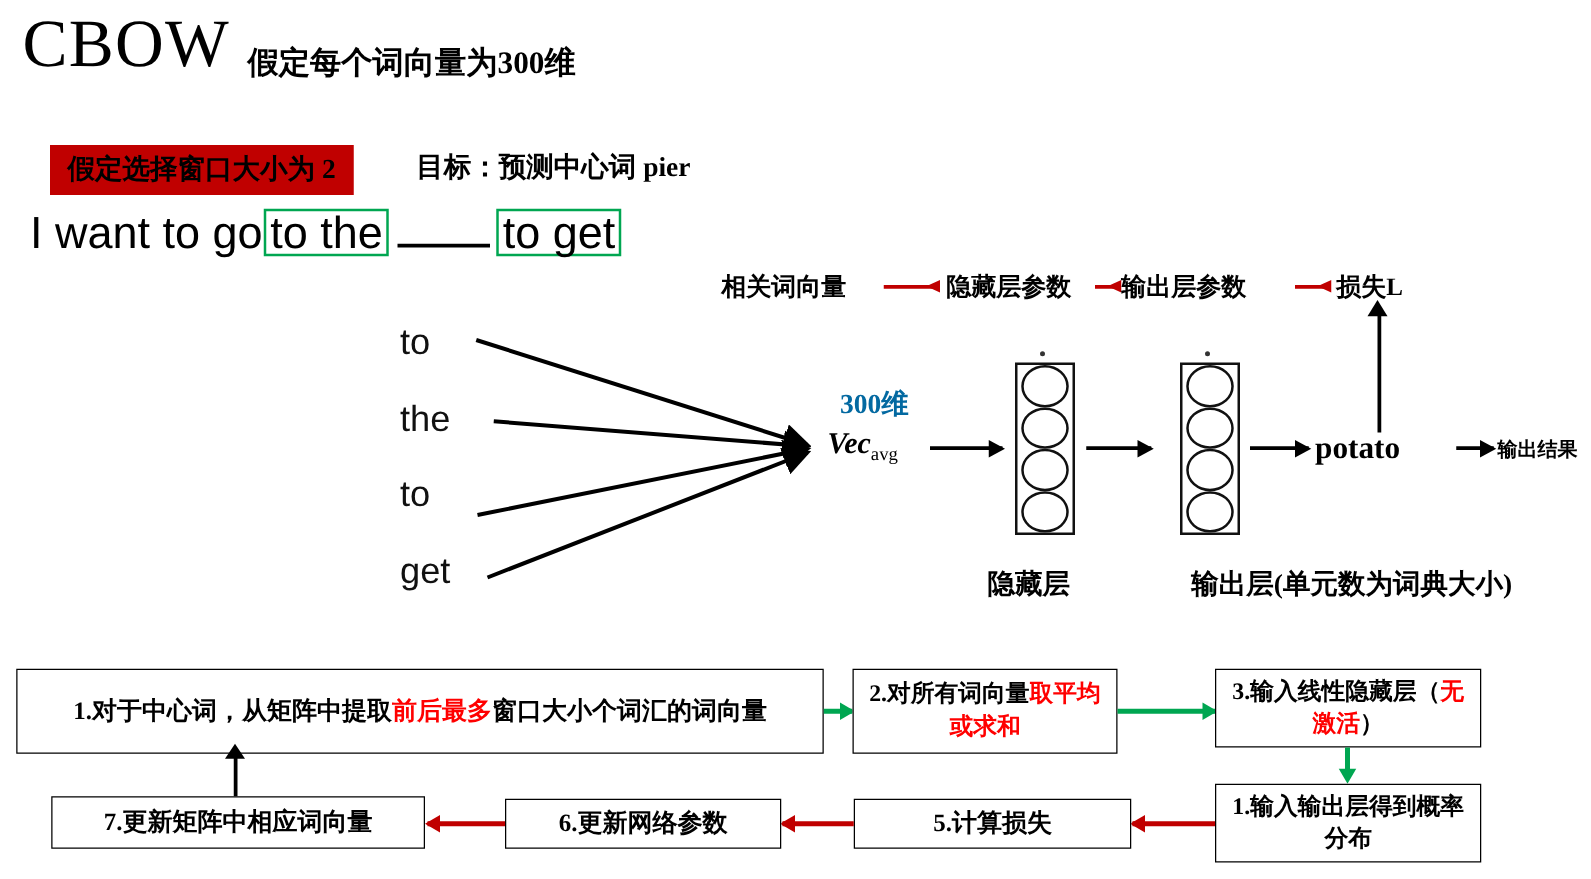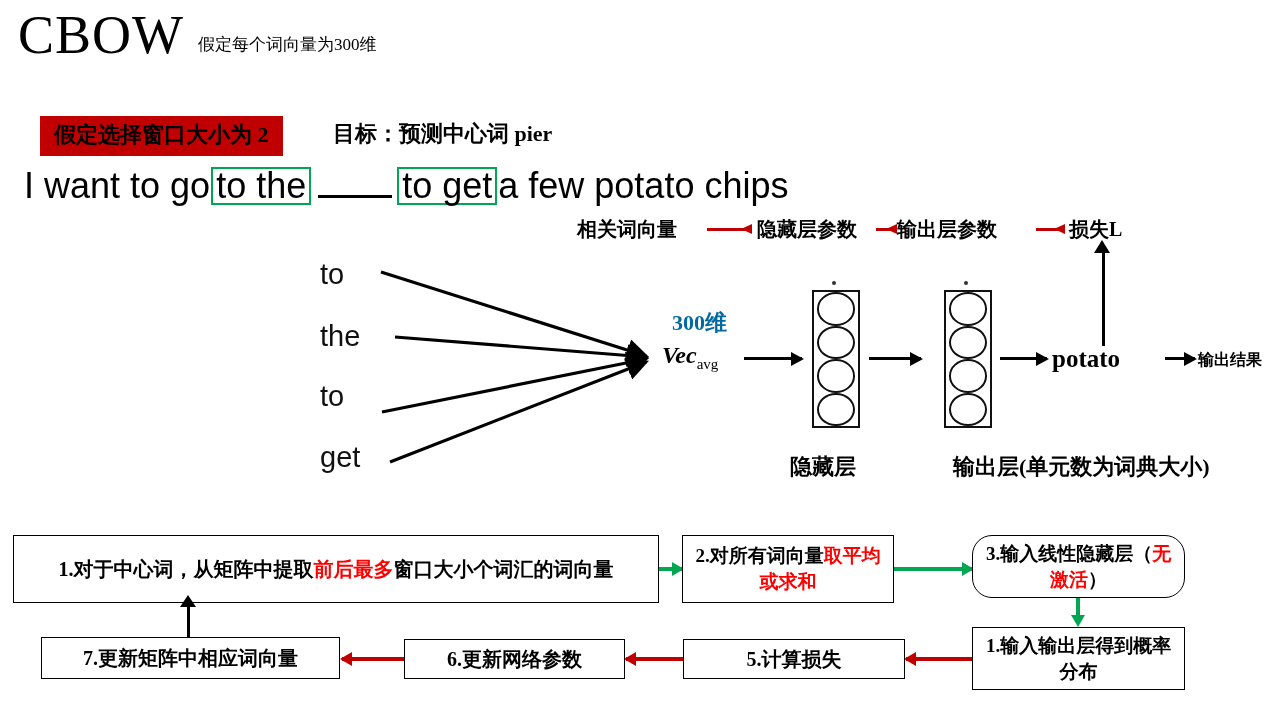--- a/index.html
+++ b/index.html
@@ -6,21 +6,21 @@
   html,body{margin:0;padding:0;}
   body{
     width:1273px;height:703px;background:#ffffff;position:relative;overflow:hidden;
     font-family:"Liberation Sans","DejaVu Sans",sans-serif;color:#000;
   }
   .abs{position:absolute;}
 
   
   #title{left:18px;top:6px;font-size:54px;line-height:58px;letter-spacing:1px;
          font-family:"Liberation Serif","DejaVu Serif",serif;font-weight:400;}
-  #subtitle{left:198px;top:33px;font-size:17px;font-weight:normal;
+  #subtitle{left:198px;top:33px;font-size:25px;font-weight:bold;
             font-family:"Liberation Serif","DejaVu Serif",serif;white-space:nowrap;}
 
   #window-banner{left:40px;top:116px;background:#C00000;color:#000;
                  font-family:"Liberation Serif","DejaVu Serif",serif;
                  font-size:22px;font-weight:bold;padding:4px 14px 6px 14px;white-space:nowrap;}
   #goal-text{left:333px;top:119px;font-size:22px;font-weight:bold;
              font-family:"Liberation Serif","DejaVu Serif",serif;white-space:nowrap;}
 
   
   #sentence{left:24px;top:165px;font-size:36px;white-space:nowrap;display:flex;align-items:baseline;}
@@ -94,21 +94,21 @@
   #cap-output{left:906px;top:452px;margin-left:47px;}
 
   
   .fbox{border:1.6px solid #000;background:#fff;box-sizing:border-box;
         display:flex;align-items:center;justify-content:center;text-align:center;
         font-family:"Liberation Serif","DejaVu Serif",serif;font-weight:bold;
         font-size:20px;line-height:26px;padding:2px 6px;}
   .fbox .hl{color:#FF0000;}
   #box1{left:13px;top:535px;width:646px;height:68px;}
   #box2{left:682px;top:535px;width:212px;height:68px;font-size:19px;}
-  #box3{left:972px;top:535px;width:213px;height:63px;font-size:19px;border-radius:20px;}
+  #box3{left:972px;top:535px;width:213px;height:63px;font-size:19px;}
   #box4{left:972px;top:627px;width:213px;height:63px;font-size:19px;}
   #box5{left:683px;top:639px;width:222px;height:40px;}
   #box6{left:404px;top:639px;width:221px;height:40px;}
   #box7{left:41px;top:637px;width:299px;height:42px;}
 
   
   .g-arrow{height:4px;background:#00A651;}
   .g-arrow::after{content:"";position:absolute;right:-2px;top:-5px;
     border-top:7px solid transparent;border-bottom:7px solid transparent;border-left:12px solid #00A651;}
   #ga-1{left:659px;top:567px;width:23px;}
@@ -135,21 +135,20 @@
 <div class="abs" id="title">CBOW</div>
 <div class="abs" id="subtitle">假定每个词向量为300维</div>
 <div class="abs" id="window-banner">假定选择窗口大小为 2</div>
 <div class="abs" id="goal-text">目标：预测中心词 pier</div>
 
 <div class="abs" id="sentence">
   <span class="plain">I want to go </span>
   <span class="ctx">to the</span>
   <span class="blank"></span>
   <span class="ctx">to get</span>
-  <span class="plain"> a few potato chips</span>
 </div>
 
 <div class="abs bp-label" id="bp-1">相关词向量</div>
 <div class="abs red-arrow" id="bp-arrow-1"></div>
 <div class="abs bp-label" id="bp-2">隐藏层参数</div>
 <div class="abs red-arrow" id="bp-arrow-2"></div>
 <div class="abs bp-label" id="bp-3">输出层参数</div>
 <div class="abs red-arrow" id="bp-arrow-3"></div>
 <div class="abs bp-label" id="bp-4">损失L</div>
 <div class="abs" id="loss-up-line"></div>

